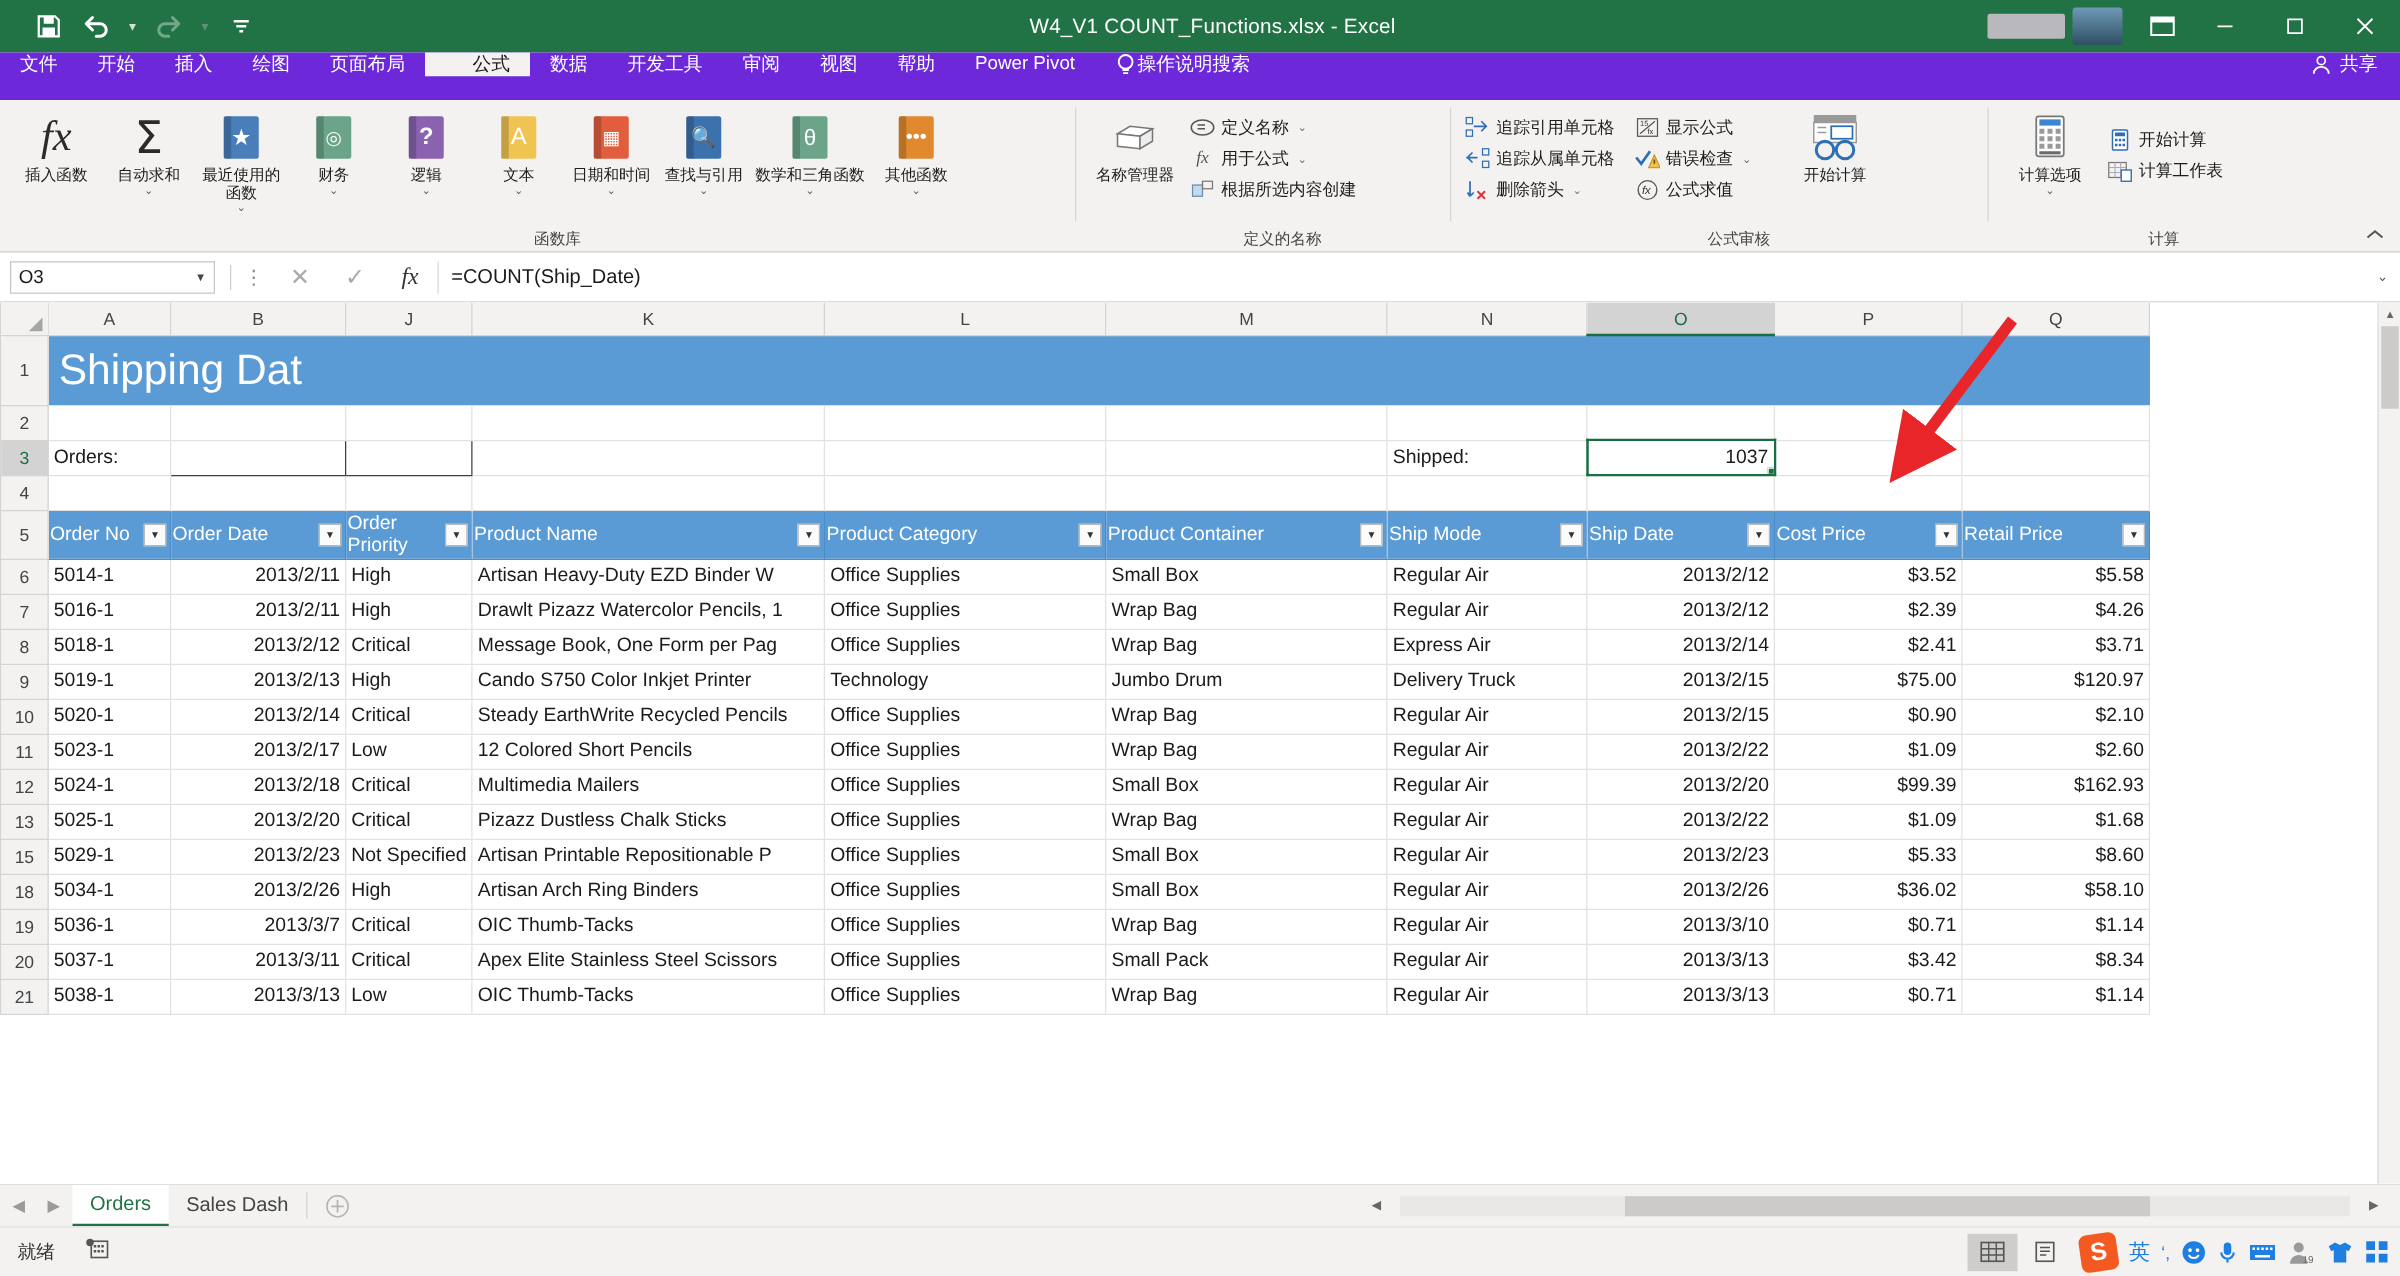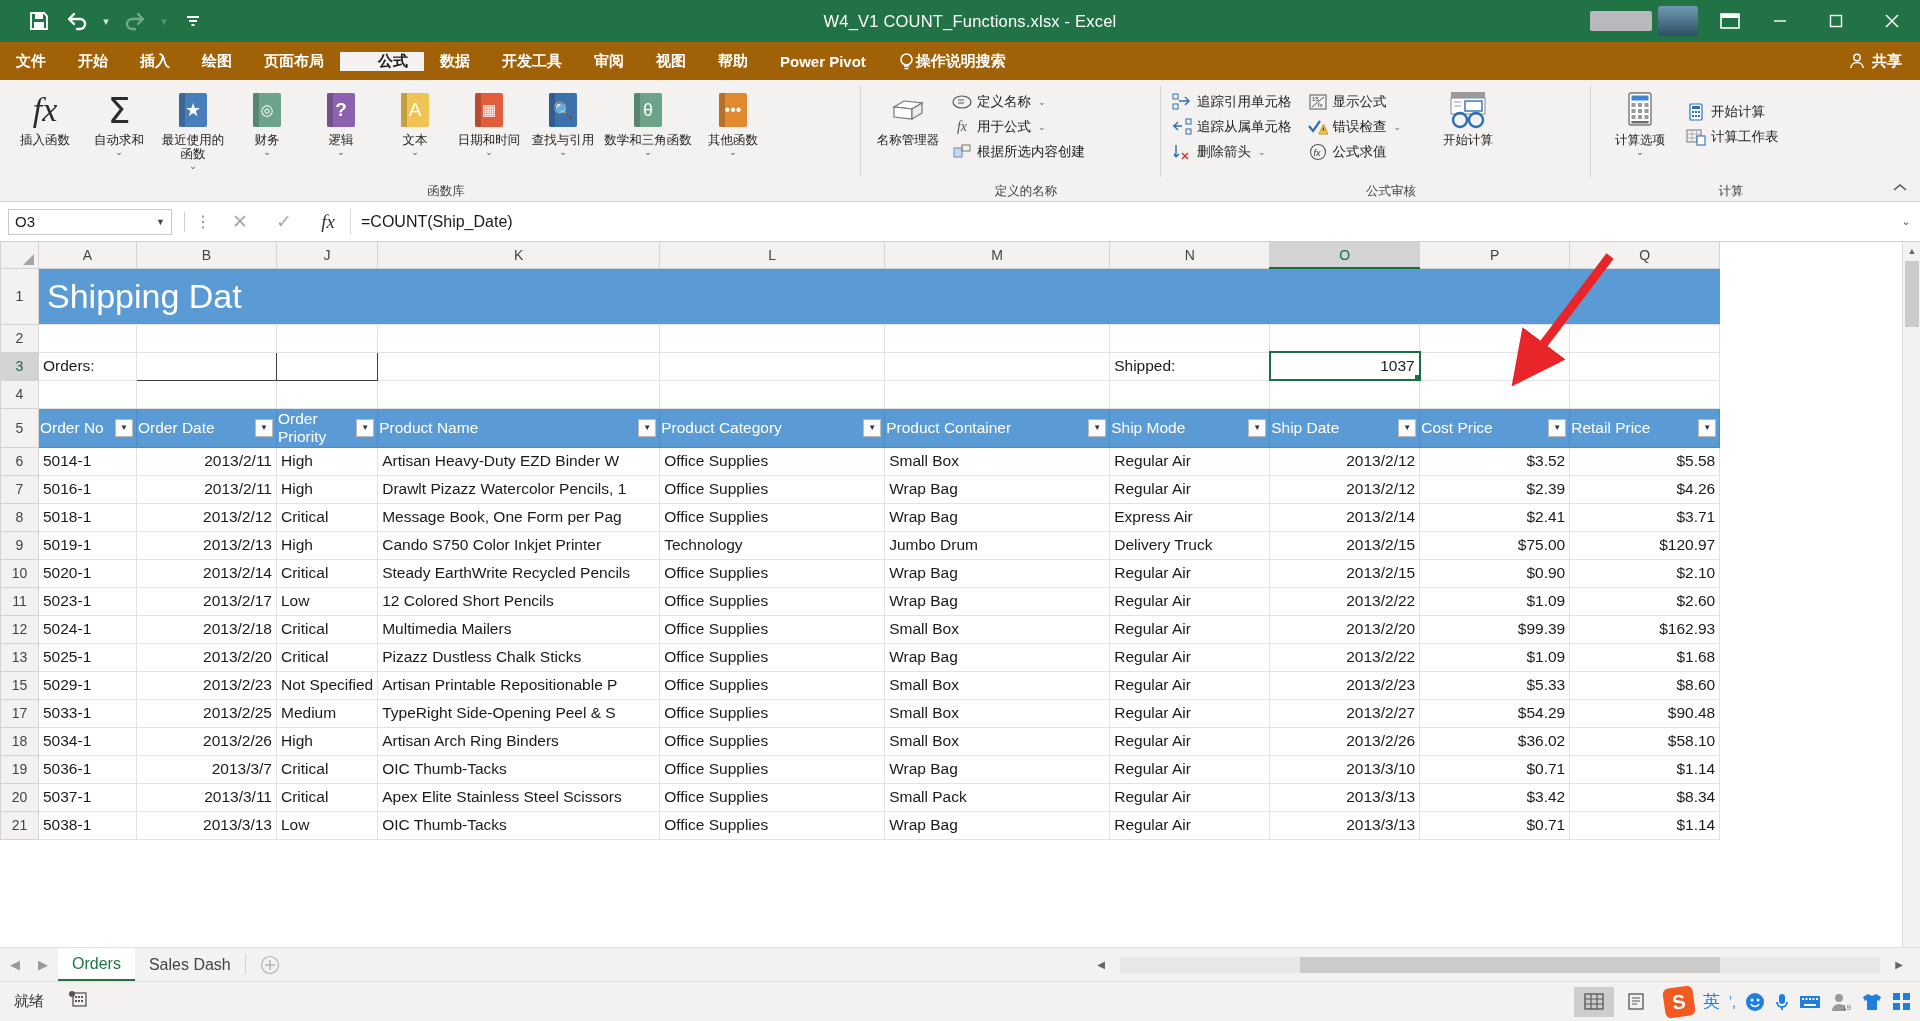--- a/index.html
+++ b/index.html
@@ -32,21 +32,21 @@
     pointer-events: none;
     padding-left: 20px;
   }
   .tb-right { margin-left: auto; display: flex; align-items: center; height: 42px; }
   .acct-blur { width: 62px; height: 20px; background: #b9b9bd; margin-right: 6px; border-radius: 2px; }
   .acct-pic { width: 40px; height: 30px; background: linear-gradient(#6f98b5,#2d4f63); border-radius:3px; margin-right: 10px;}
   .ribbon-disp { width: 44px; height: 42px; display:flex; align-items:center; justify-content:center; color:#fff;}
   .wbtn { width: 56px; height: 42px; display: flex; align-items: center; justify-content: center; color: #ffffff; }
 
   
-  .tabsrow { height: 38px; background: #a16207; display: flex; align-items: center; position: relative; flex:none;font-weight:bold; }
+  .tabsrow { height: 38px; background: #6d28d9; display: flex; align-items: flex-start; position: relative; flex:none; }
   .rtab {
     padding: 0 16px; display: flex; align-items: center; color: #ffffff;
     font-size: 15px; white-space: nowrap;
   }
   .rtab.active { background: #f3f2f1; color: #1a1a1a; padding-left: 38px; }
   .tabs-right { margin-left: auto; display: flex; align-items: center; padding-right: 18px; gap: 10px; }
   .share { display: flex; align-items: center; gap: 6px; color: #ffffff; font-size: 15px; }
 
   
   .ribbon {
@@ -759,33 +759,20 @@
             <td class="cell ">5029-1</td>
             <td class="cell num">2013/2/23</td>
             <td class="cell ">Not Specified</td>
             <td class="cell ">Artisan Printable Repositionable P</td>
             <td class="cell ">Office Supplies</td>
             <td class="cell ">Small Box</td>
             <td class="cell ">Regular Air</td>
             <td class="cell num">2013/2/23</td>
             <td class="cell num">$5.33</td>
             <td class="cell num">$8.60</td>
-          </tr>
-          <tr>
-            <td class="rowhead">17</td>
-            <td class="cell ">5033-1</td>
-            <td class="cell num">2013/2/25</td>
-            <td class="cell ">Medium</td>
-            <td class="cell ">TypeRight Side-Opening Peel &amp; S</td>
-            <td class="cell ">Office Supplies</td>
-            <td class="cell ">Small Box</td>
-            <td class="cell ">Regular Air</td>
-            <td class="cell num">2013/2/27</td>
-            <td class="cell num">$54.29</td>
-            <td class="cell num">$90.48</td>
           </tr>
           <tr>
             <td class="rowhead">18</td>
             <td class="cell ">5034-1</td>
             <td class="cell num">2013/2/26</td>
             <td class="cell ">High</td>
             <td class="cell ">Artisan Arch Ring Binders</td>
             <td class="cell ">Office Supplies</td>
             <td class="cell ">Small Box</td>
             <td class="cell ">Regular Air</td>

